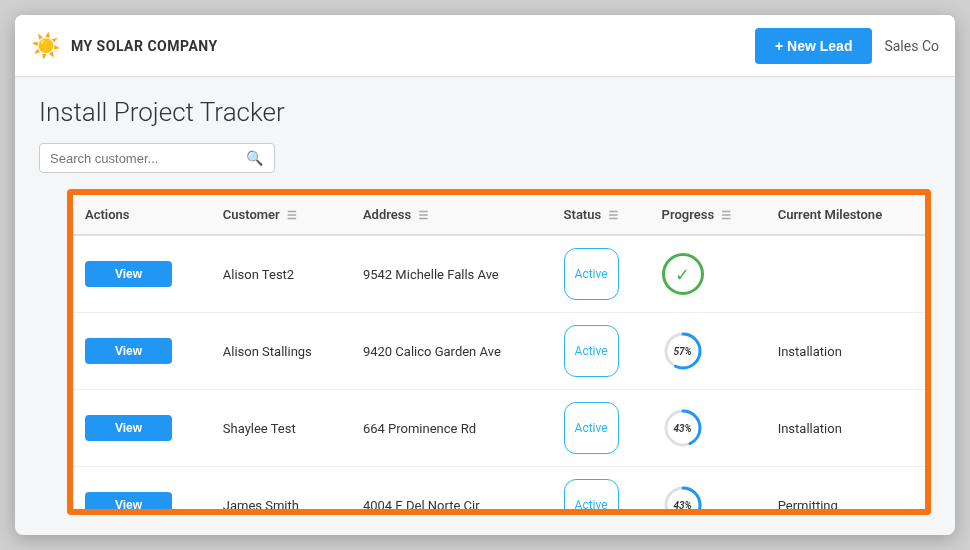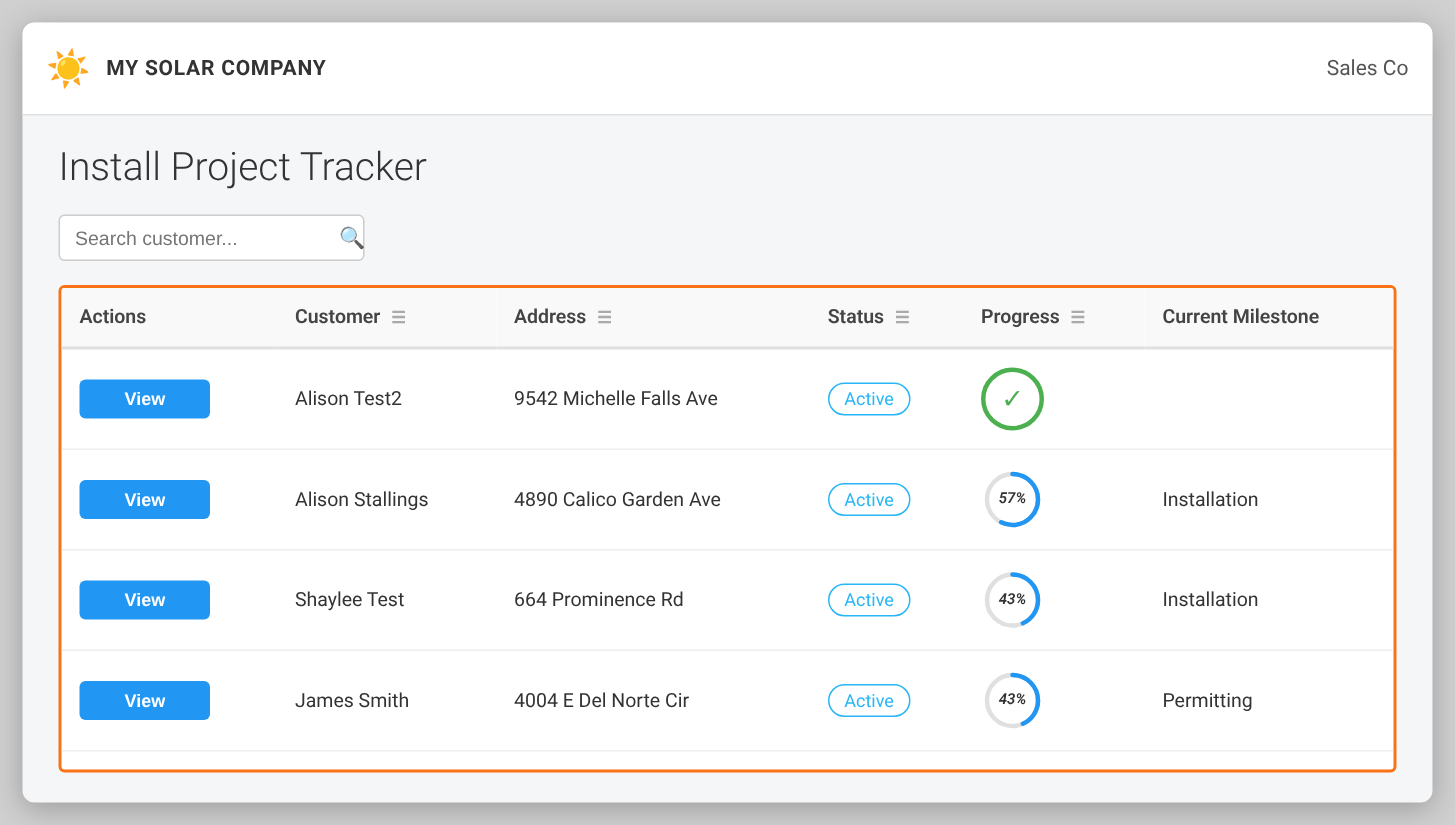--- a/index.html
+++ b/index.html
@@ -85,42 +85,43 @@
       color: #333;
       margin-bottom: 16px;
     }
     .search-bar {
       display: flex;
       align-items: center;
       background: white;
       border: 1px solid #ccc;
       border-radius: 4px;
       padding: 6px 10px;
-      width: 204px;
+      width: 236px;
       margin-bottom: 16px;
     }
     .search-input {
       border: none;
       outline: none;
       font-size: 13px;
       color: #999;
       flex: 1;
       background: transparent;
     }
     .search-icon-wrap {
       color: #888;
       font-size: 14px;
     }
     
     .table-container {
       background: white;
-      border: 2px solid #f97316;
+      border: 6px solid #f97316;
       border-radius: 4px;
       overflow: hidden;
       flex: 1;
+      margin-left: 28px;
     }
     table {
       width: 100%;
       border-collapse: collapse;
       font-size: 13px;
     }
     thead tr {
       background: #f9f9f9;
       border-bottom: 2px solid #e0e0e0;
     }
@@ -152,21 +153,21 @@
       border-radius: 4px;
       padding: 6px 30px;
       font-size: 12px;
       font-weight: 600;
       cursor: pointer;
     }
     .status-badge {
       border: 1px solid #29B6F6;
       color: #29B6F6;
       border-radius: 12px;
-      padding: 3px 10px;
+      padding: 18px 10px;
       font-size: 12px;
       display: inline-block;
     }
     .progress-circle {
       position: relative;
       width: 42px;
       height: 42px;
       font-style: italic;
     }
     .progress-circle svg {
@@ -201,20 +202,21 @@
 <body>
 
 <div class="window">
 
   <div class="navbar">
     <div class="navbar-left">
       <span class="logo-icon">☀️</span>
       <span class="company-name">MY SOLAR COMPANY</span>
     </div>
     <div class="navbar-right">
+      <button class="new-lead-btn">+ New Lead</button>
       <span class="sales-co-text">Sales Co</span>
     </div>
   </div>
 
   <div class="main-content">
     <h1 class="page-title">Install Project Tracker</h1>
 
     <div class="search-bar">
       <input class="search-input" type="text" placeholder="Search customer..." style="">
       <span class="search-icon-wrap">🔍</span>
@@ -239,21 +241,21 @@
               <td>9542 Michelle Falls Ave</td>
               <td><span class="status-badge">Active</span></td>
               <td style="text-align: center;">
                 <div class="check-circle">✓</div>
               </td>
               <td class="milestone-text"></td>
             </tr>
             <tr>
               <td><button class="view-btn">View</button></td>
               <td>Alison Stallings</td>
-              <td>4890 Calico Garden Ave</td>
+              <td>9420 Calico Garden Ave</td>
               <td><span class="status-badge">Active</span></td>
               <td style="text-align: center;">
                 <div class="progress-circle">
       <svg width="42" height="42" viewBox="0 0 42 42">
         <circle cx="21" cy="21" r="17" fill="none" stroke="#e0e0e0" stroke-width="3"></circle>
         <circle cx="21" cy="21" r="17" fill="none" stroke="#2196F3" stroke-width="3" stroke-dasharray="60.88 45.93" stroke-linecap="round"></circle>
       </svg>
       <span class="percent-label">57%</span>
     </div>
               </td>

